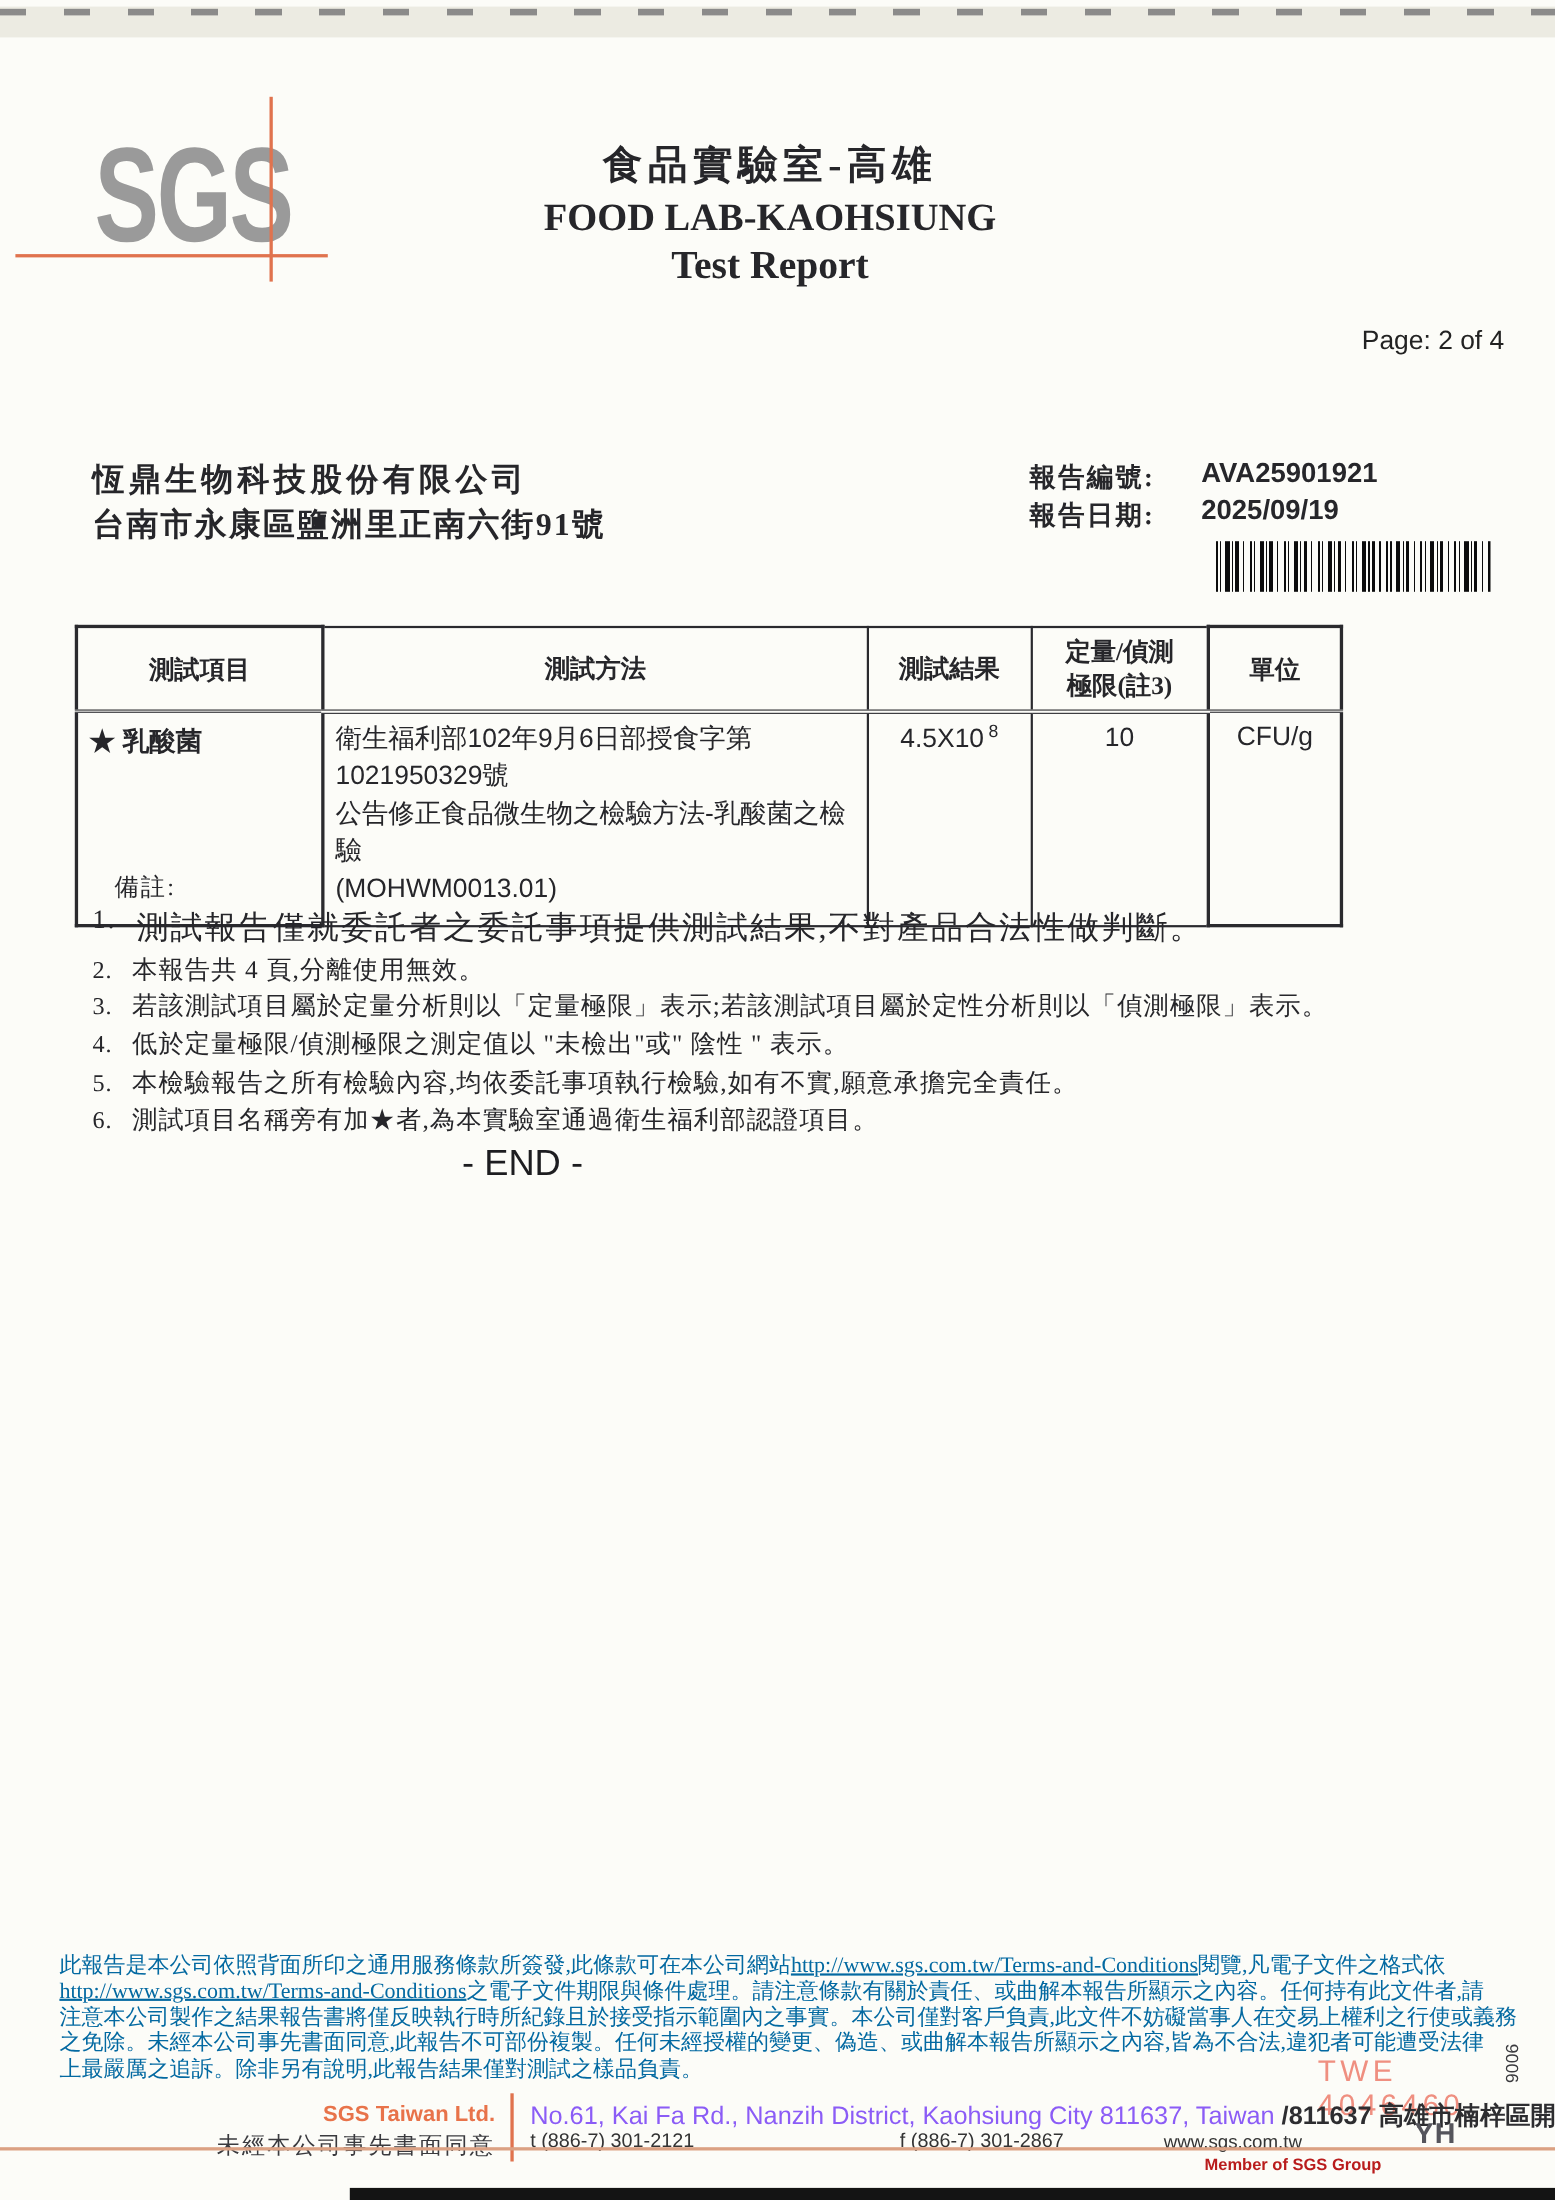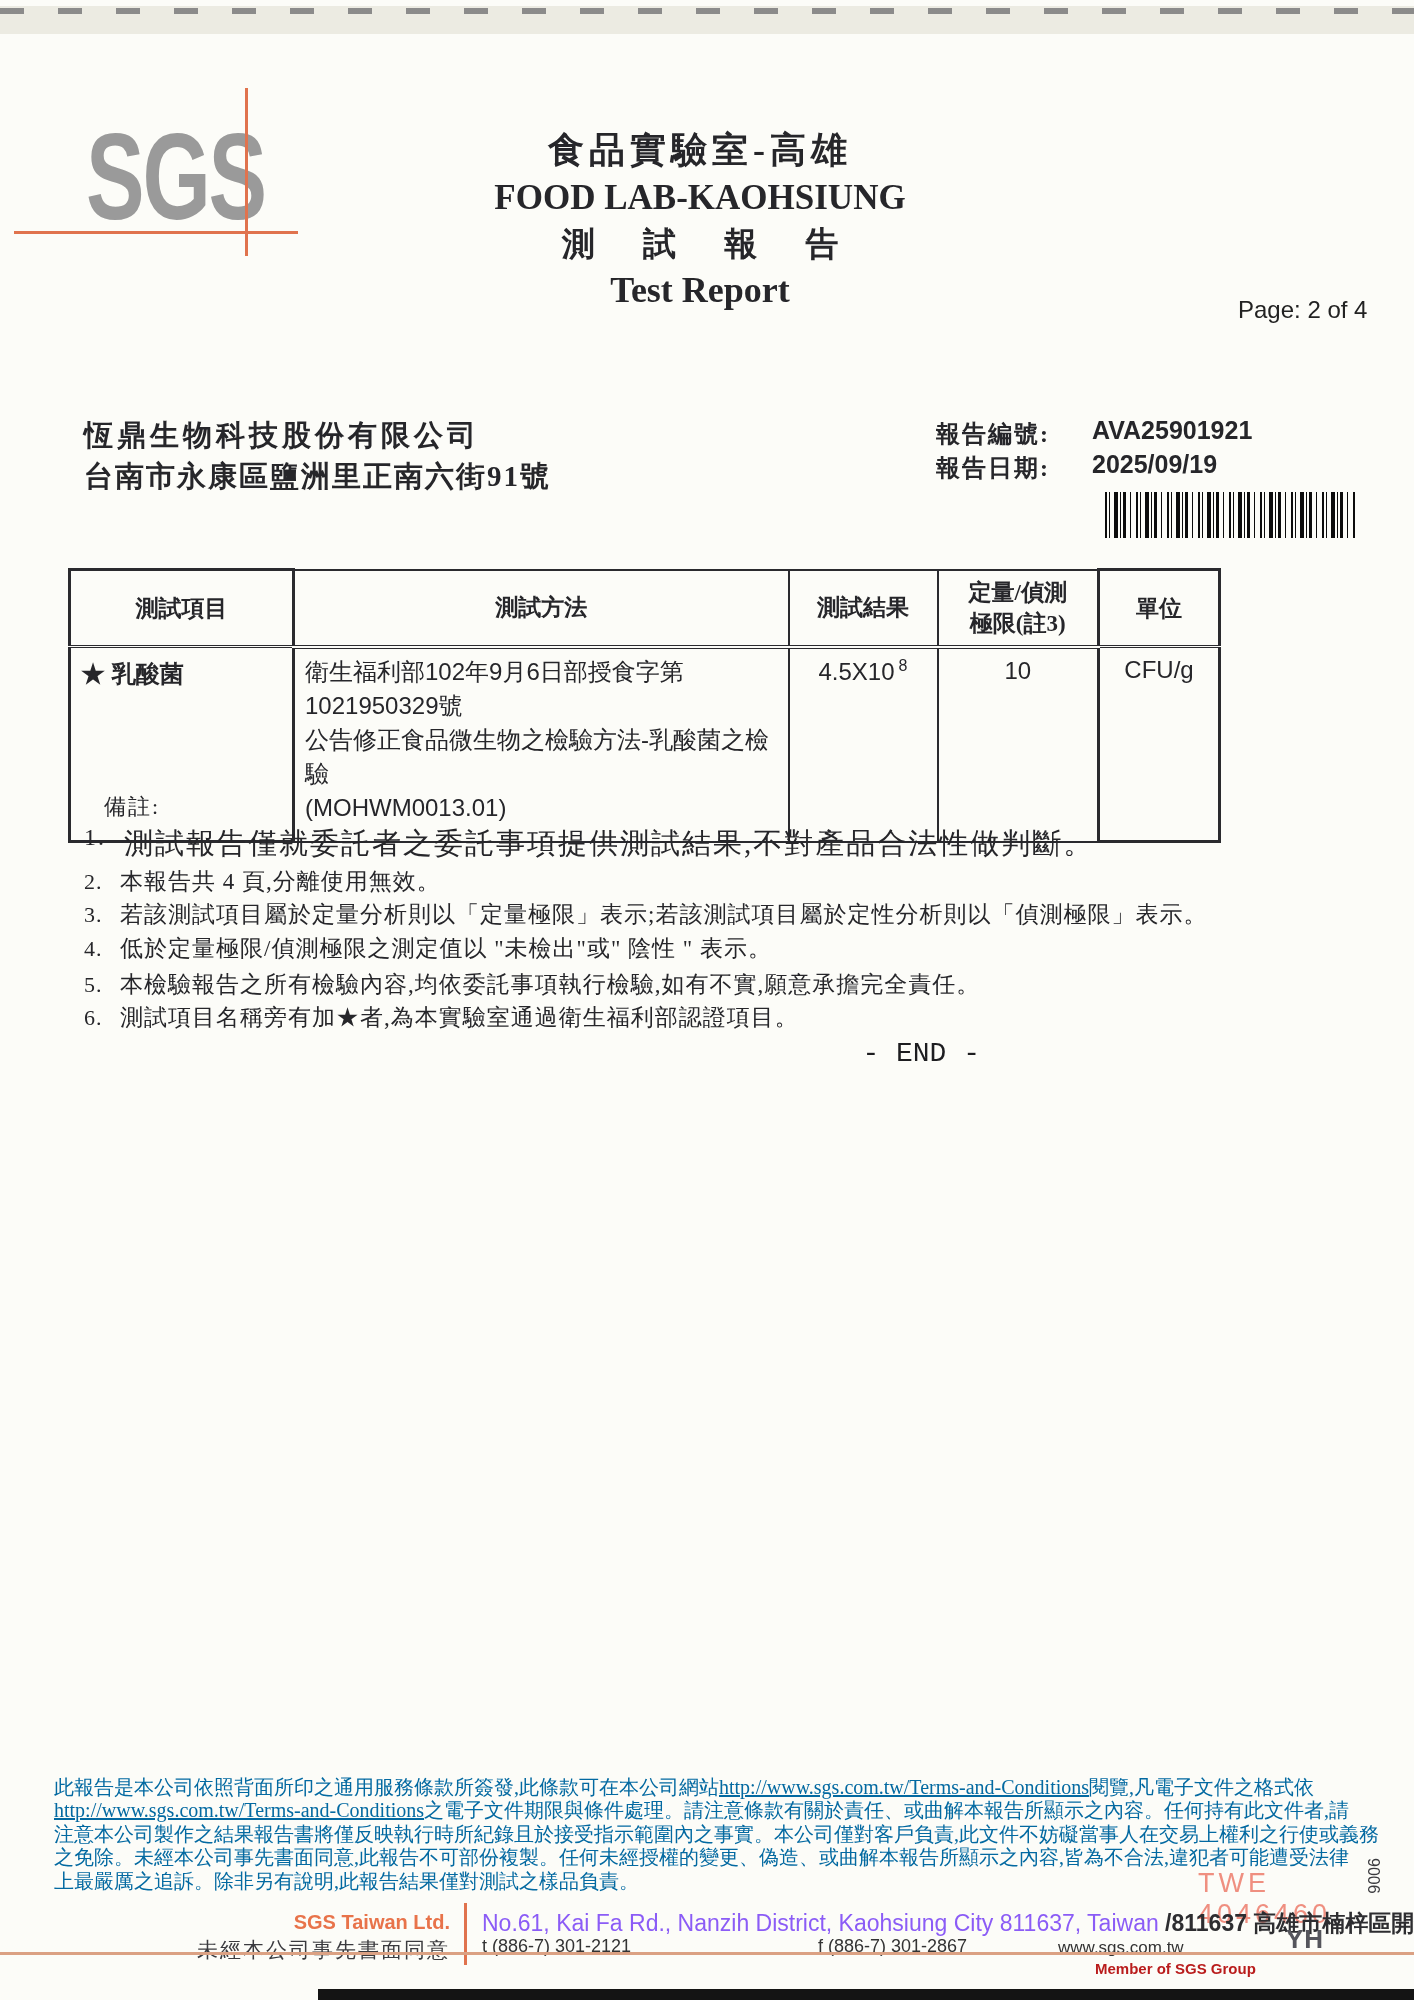--- a/index.html
+++ b/index.html
@@ -69,22 +69,22 @@
   .notes-title{left:84px;top:792px;font-size:22px;font-weight:normal;letter-spacing:2px;margin-left:20px;}
   .note{left:84px;font-size:23px;letter-spacing:1px;white-space:nowrap;}
   .note .num{display:inline-block;width:36px;font-size:22px;}
   .note-1{top:824px;font-size:29px;letter-spacing:2px;}
   .note-1 .num{width:40px;font-size:24px;vertical-align:top;}
   .note-2{top:866px;}
   .note-3{top:899px;}
   .note-4{top:933px;}
   .note-5{top:969px;}
   .note-6{top:1002px;}
-  .end-label{left:420px;top:1038px;width:560px;text-align:right;
-    font-family:Liberation Mono, monospace;font-size:28px;color:#1d1d20;}
+  .end-label{left:420px;top:1038px;width:560px;text-align:left;
+    font-family:Liberation Sans, sans-serif;font-size:33px;color:#1d1d20;}
 
   
   .terms{left:54px;top:1776px;width:1336px;font-size:20px;line-height:23.4px;
     color:#0369a1;letter-spacing:0;}
   .terms .line{white-space:nowrap;}
   .terms .u{text-decoration:underline;}
 
   
   .twe{left:1198px;top:1868px;font-family:"Liberation Sans",sans-serif;
     font-size:27px;letter-spacing:4px;color:#ef8f80;}
@@ -117,21 +117,20 @@
   <div class="abs top-band"></div>
   <div class="abs top-dashes"></div>
 
   <div class="abs sgs-logo">SGS</div>
   <div class="abs cross-v"></div>
   <div class="abs cross-h"></div>
 
   <div class="abs title-block">
     <div class="t-zh">食品實驗室-高雄</div>
     <div class="t-en">FOOD LAB-KAOHSIUNG</div>
-    <div class="r-zh">測 試 報 告</div>
     <div class="r-en">Test Report</div>
   </div>
 
   <div class="abs page-label">Page: 2 of 4</div>
 
   <div class="abs client-name">恆鼎生物科技股份有限公司</div>
   <div class="abs client-address">台南市永康區鹽洲里正南六街91號</div>
 
   <div class="abs meta-label m-no-l">報告編號:</div>
   <div class="abs meta-value m-no-v">AVA25901921</div>

